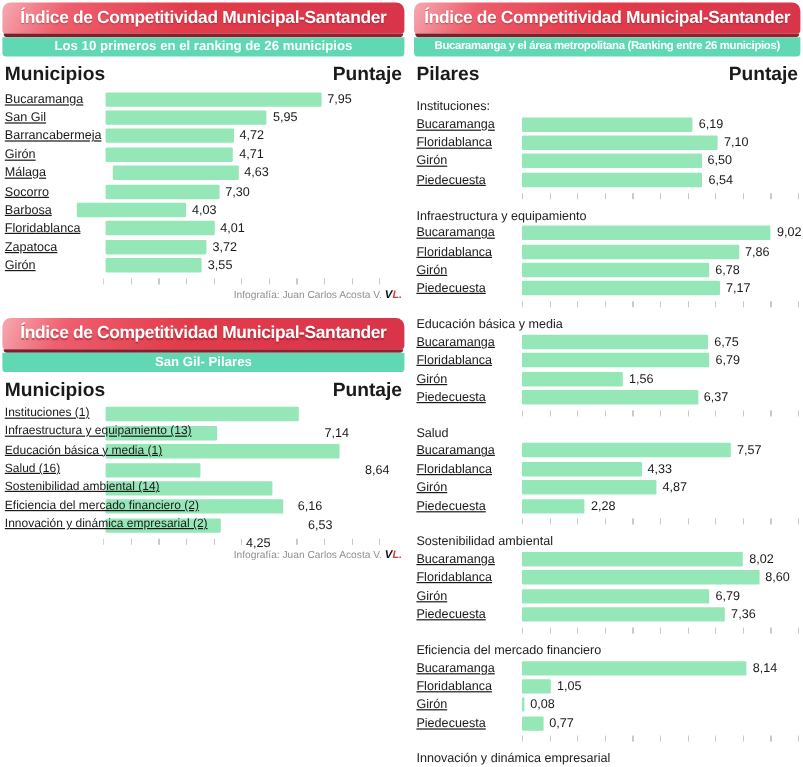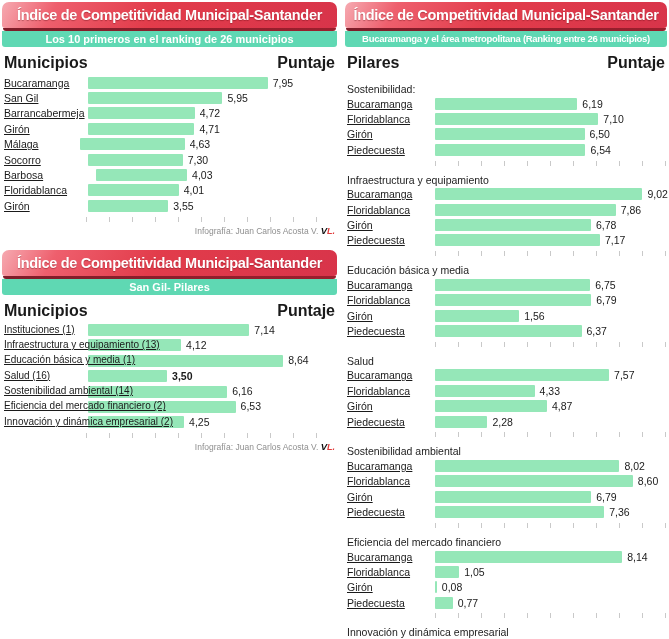--- a/index.html
+++ b/index.html
@@ -27,21 +27,21 @@
   .cols-head{display:flex; justify-content:space-between; font-weight:bold; font-size:16px;
     padding:7px 2px 3px 2px;}
   .rows{padding-left:2px;}
   .row{display:flex; align-items:center; height:15.4px; font-size:10.5px; white-space:nowrap;}
   .row .lbl{flex:none; overflow:visible;text-decoration:underline;}
   .row .bar{flex:none; height:12px; background:var(--color-bar); border-radius:1px;}
   .row .val{margin-left:5px; font-size:10.5px;}
   .row.ov{position:relative; display:block;}
   .row.ov .bar{position:absolute; top:1.5px;}
   .row.ov .lbl{position:absolute; left:0; top:1px; z-index:1; font-size:10px;}
-  .row.ov .val{position:absolute; top:1px; margin:0;}
+  .row.ov .val{position:absolute; top:1px; margin:16px;}
   .ticks{height:5px; margin-top:3px; width:234px;
     background:repeating-linear-gradient(to right, var(--color-tick-gray) 0 1px, transparent 1px 23px);}
   .credit{font-size:8.5px; color:var(--color-credit-gray); text-align:right; padding:3px 2px 0 0;}
   .credit .logo-v{font-weight:bold; font-style:italic; color:#111; font-size:9.5px;}
   .credit .logo-l{font-weight:bold; font-style:italic; color:var(--color-logo-red); font-size:9px;}
   .group-label{font-size:10.5px; color:#222; margin-top:8px; height:13px; white-space:nowrap;}
   .gap{height:14px;}
 </style>
 </head>
 <body>
@@ -73,38 +73,43 @@
             <div class="lbl" style="width: 84px;">Barrancabermeja</div>
             <div class="bar" style="width: 106.672px;"></div>
             <div class="val">4,72</div>
           </div>
           <div class="row">
             <div class="lbl" style="width: 84px;">Girón</div>
             <div class="bar" style="width: 106.446px;"></div>
             <div class="val">4,71</div>
           </div>
           <div class="row">
-            <div class="lbl" style="width: 76px;">Málaga</div>
+            <div class="lbl" style="width: 90px;">Málaga</div>
             <div class="bar" style="width: 104.638px;"></div>
             <div class="val">4,63</div>
           </div>
           <div class="row">
             <div class="lbl" style="width: 84px;">Socorro</div>
             <div class="bar" style="width: 94.694px;"></div>
             <div class="val">7,30</div>
           </div>
           <div class="row">
-            <div class="lbl" style="width: 92px;">Barbosa</div>
+            <div class="lbl" style="width: 60px;">Barbosa</div>
             <div class="bar" style="width: 91.078px;"></div>
             <div class="val">4,03</div>
           </div>
           <div class="row">
             <div class="lbl" style="width: 84px;">Floridablanca</div>
             <div class="bar" style="width: 90.626px;"></div>
             <div class="val">4,01</div>
+          </div>
+          <div class="row">
+            <div class="lbl" style="width: 84px;">Zapatoca</div>
+            <div class="bar" style="width: 84.072px;"></div>
+            <div class="val">3,72</div>
           </div>
           <div class="row">
             <div class="lbl" style="width: 84px;">Girón</div>
             <div class="bar" style="width: 80.23px;"></div>
             <div class="val">3,55</div>
           </div>
         </div>
       <div class="ticks" style="margin-left:84px;"></div>
       <div class="credit">
         <span>Infografía: Juan Carlos Acosta V.</span>
@@ -172,21 +177,21 @@
 
     <section class="chart">
       <div class="band-red">Índice de Competitividad Municipal-Santander</div>
       <div class="band-fold"></div>
       <div class="band-teal small">Bucaramanga y el área metropolitana (Ranking entre 26 municipios)</div>
       <div class="cols-head">
         <span>Pilares</span>
         <span>Puntaje</span>
       </div>
       <div class="rows">
-          <div class="group-label">Sostenibilidad:</div>
+          <div class="group-label">Instituciones:</div>
           <div class="row">
             <div class="lbl" style="width: 88px;">Bucaramanga</div>
             <div class="bar" style="width: 142.37px;"></div>
             <div class="val">6,19</div>
           </div>
           <div class="row">
             <div class="lbl" style="width: 88px;">Floridablanca</div>
             <div class="bar" style="width: 163.3px;"></div>
             <div class="val">7,10</div>
           </div>

